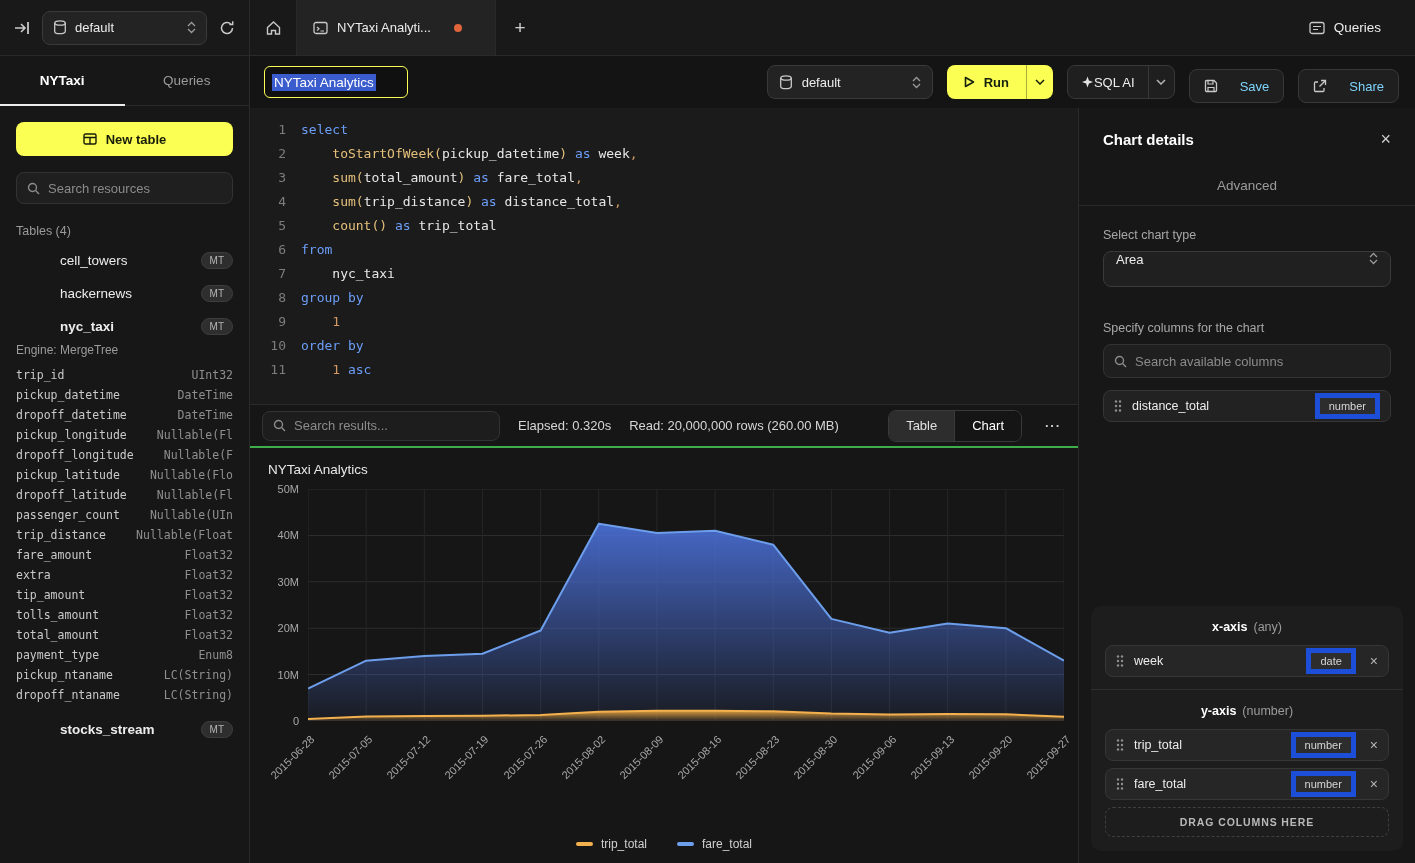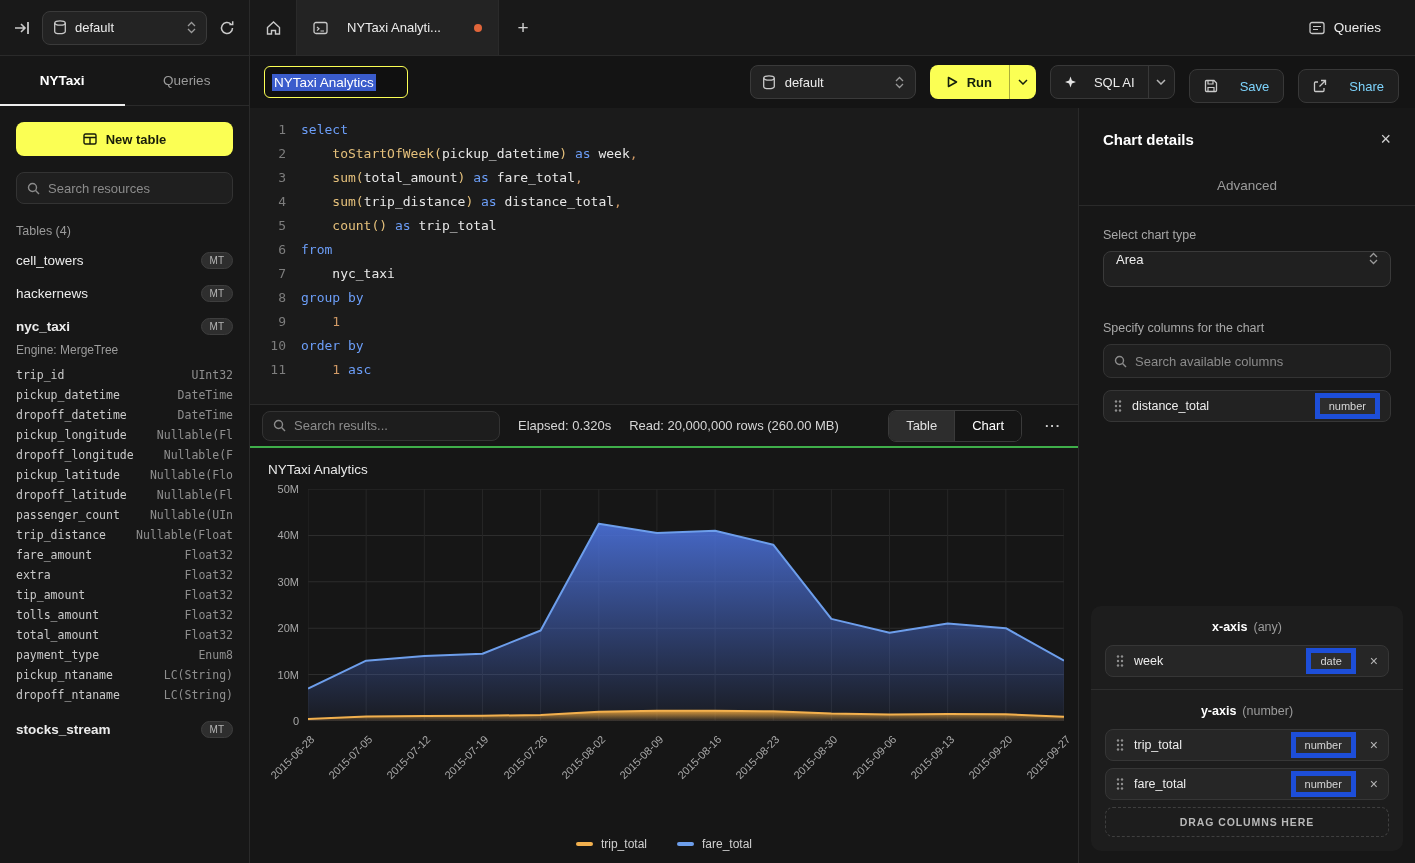--- a/index.html
+++ b/index.html
@@ -12,21 +12,21 @@
   svg{display:block;}
   input{font-family:"Liberation Sans",sans-serif;}
 
   
   .topbar{height:56px;display:flex;align-items:stretch;background:#191919;border-bottom:1px solid var(--border);}
   .topbar-left{width:250px;flex-shrink:0;display:flex;align-items:center;gap:12px;padding:0 14px;border-right:1px solid var(--border);}
   .icon-btn{display:flex;align-items:center;justify-content:center;cursor:pointer;color:#c9c9c9;}
   .db-pill{display:flex;align-items:center;gap:8px;background:#232323;border:1px solid #3a3a3a;border-radius:8px;height:34px;padding:0 10px;cursor:pointer;flex:1;}
   .db-pill .lbl{flex:1;color:#ececec;}
   .tab-home{width:46px;display:flex;align-items:center;justify-content:center;cursor:pointer;}
-  .tab-active{display:flex;align-items:center;gap:19px;padding:0 16px;background:#232323;border-left:1px solid var(--border);border-right:1px solid var(--border);min-width:200px;cursor:pointer;}
+  .tab-active{display:flex;align-items:center;gap:9px;padding:0 16px;background:#232323;border-left:1px solid var(--border);border-right:1px solid var(--border);min-width:200px;cursor:pointer;}
   .tab-title{color:#ececec;}
   .tab-dot{width:8px;height:8px;border-radius:50%;background:var(--dot);margin-left:14px;}
   .tab-plus{width:48px;display:flex;align-items:center;justify-content:center;font-size:19px;color:#cfcfcf;cursor:pointer;}
   .topbar-spacer{flex:1;}
   .queries-btn{align-self:center;display:flex;align-items:center;gap:9px;margin-right:22px;padding:8px 12px;border-radius:8px;cursor:pointer;color:#ececec;font-size:13.5px;}
 
   
   .app-body{display:flex;height:807px;}
   .sidebar{width:250px;flex-shrink:0;background:var(--panel);border-right:1px solid var(--border);display:flex;flex-direction:column;overflow:hidden;}
   .content-col{flex:1;display:flex;flex-direction:column;min-width:0;}
@@ -38,42 +38,42 @@
   .sidebar-tabs{display:flex;height:50px;border-bottom:1px solid var(--border);flex-shrink:0;}
   .sidebar-tab{flex:1;display:flex;align-items:center;justify-content:center;color:var(--txt2);font-size:13.5px;position:relative;cursor:pointer;}
   .sidebar-tab.active{color:#fff;font-weight:bold;}
   .sidebar-tab.active::after{content:"";position:absolute;left:0;right:0;bottom:-1px;height:2px;background:#ededed;}
   .new-table-btn{margin:16px;height:34px;flex-shrink:0;background:var(--yellow);color:#171c09;border-radius:8px;display:flex;align-items:center;justify-content:center;gap:9px;font-weight:bold;cursor:pointer;}
   .search-box{height:32px;background:#1f1f1f;border:1px solid #333;border-radius:8px;display:flex;align-items:center;gap:8px;padding:0 10px;}
   .sidebar .search-box{margin:0 16px;flex-shrink:0;}
   .search-box input{flex:1;background:transparent;border:none;outline:none;color:#ddd;font-size:13px;min-width:0;}
   .search-box input::placeholder{color:#8b8b8b;}
   .tables-label{margin:20px 16px 6px;color:var(--txt2);font-size:12.5px;flex-shrink:0;}
-  .table-row{display:flex;align-items:center;justify-content:space-between;padding:8px 16px;cursor:pointer;}
+  .table-row{display:flex;align-items:center;justify-content:space-between;padding:8px 16px;cursor:pointer;margin-left:44px;}
   .table-name{font-size:13.5px;color:#ececec;}
   .table-name.bold{font-weight:bold;}
   .mt-badge{background:#2e2e2e;border:1px solid #3e3e3e;color:#b5b5b5;font-size:10px;padding:2px 8px;border-radius:10px;}
   .engine-label{padding:0 16px 8px;color:var(--txt2);font-size:12px;}
   .col-row{display:flex;justify-content:space-between;align-items:center;height:20px;padding:0 16px;font-family:"DejaVu Sans Mono",monospace;font-size:11.5px;cursor:pointer;}
   .col-name{color:#c9c9c9;}
   .col-type{color:#8f8f8f;}
 
   
   .query-header{height:52px;flex-shrink:0;display:flex;align-items:center;padding:0 14px;gap:14px;background:var(--bg);}
   .title-input{height:32px;min-width:144px;border:1.5px solid var(--yellow);border-radius:6px;display:flex;align-items:center;padding:0 7px;background:#101010;cursor:text;}
   .title-input .sel{background:var(--sel);color:#fff;padding:1px 2px;font-size:13.5px;white-space:nowrap;}
   .qh-right{margin-left:auto;display:flex;align-items:center;gap:14px;}
   .db-select{width:166px;display:flex;align-items:center;gap:9px;background:#232323;border:1px solid #3a3a3a;border-radius:8px;height:34px;padding:0 11px;cursor:pointer;}
   .db-select .lbl{flex:1;color:#ececec;}
   .run-btn{display:flex;align-items:stretch;background:var(--yellow);border-radius:8px;overflow:hidden;height:34px;cursor:pointer;}
   .run-main{display:flex;align-items:center;gap:9px;padding:0 17px;color:#15200d;font-weight:bold;}
   .run-caret{width:27px;display:flex;align-items:center;justify-content:center;border-left:1px solid rgba(0,0,0,.32);}
   .ghost-btn{display:flex;align-items:center;gap:22px;height:34px;padding:0 14px;background:#1f1f1f;border:1px solid #383838;border-radius:8px;color:#7dd3fc;cursor:pointer;margin-top:8px;}
   .sqlai-btn{display:flex;align-items:stretch;height:34px;background:#1f1f1f;border:1px solid #383838;border-radius:8px;cursor:pointer;}
-  .sqlai-main{display:flex;align-items:center;gap:17px;padding:0 13px;color:#ececec;}
+  .sqlai-main{display:flex;align-items:center;gap:0;padding:0 13px;color:#ececec;}
   .sqlai-caret{width:26px;display:flex;align-items:center;justify-content:center;border-left:1px solid #383838;}
   .share-btn{margin-right:2px;}
 
   
   .editor{height:296px;flex-shrink:0;background:#1b1b1b;padding-top:10px;overflow:hidden;font-family:"DejaVu Sans Mono",monospace;font-size:13px;cursor:text;}
   .code-line{display:flex;height:24px;line-height:24px;}
   .gutter{width:36px;flex-shrink:0;text-align:right;color:#7d7d7d;}
   .code-text{padding-left:15px;white-space:pre;}
   .tok-kw{color:#6c9ef8;}
   .tok-fn{color:#e5c07b;}

